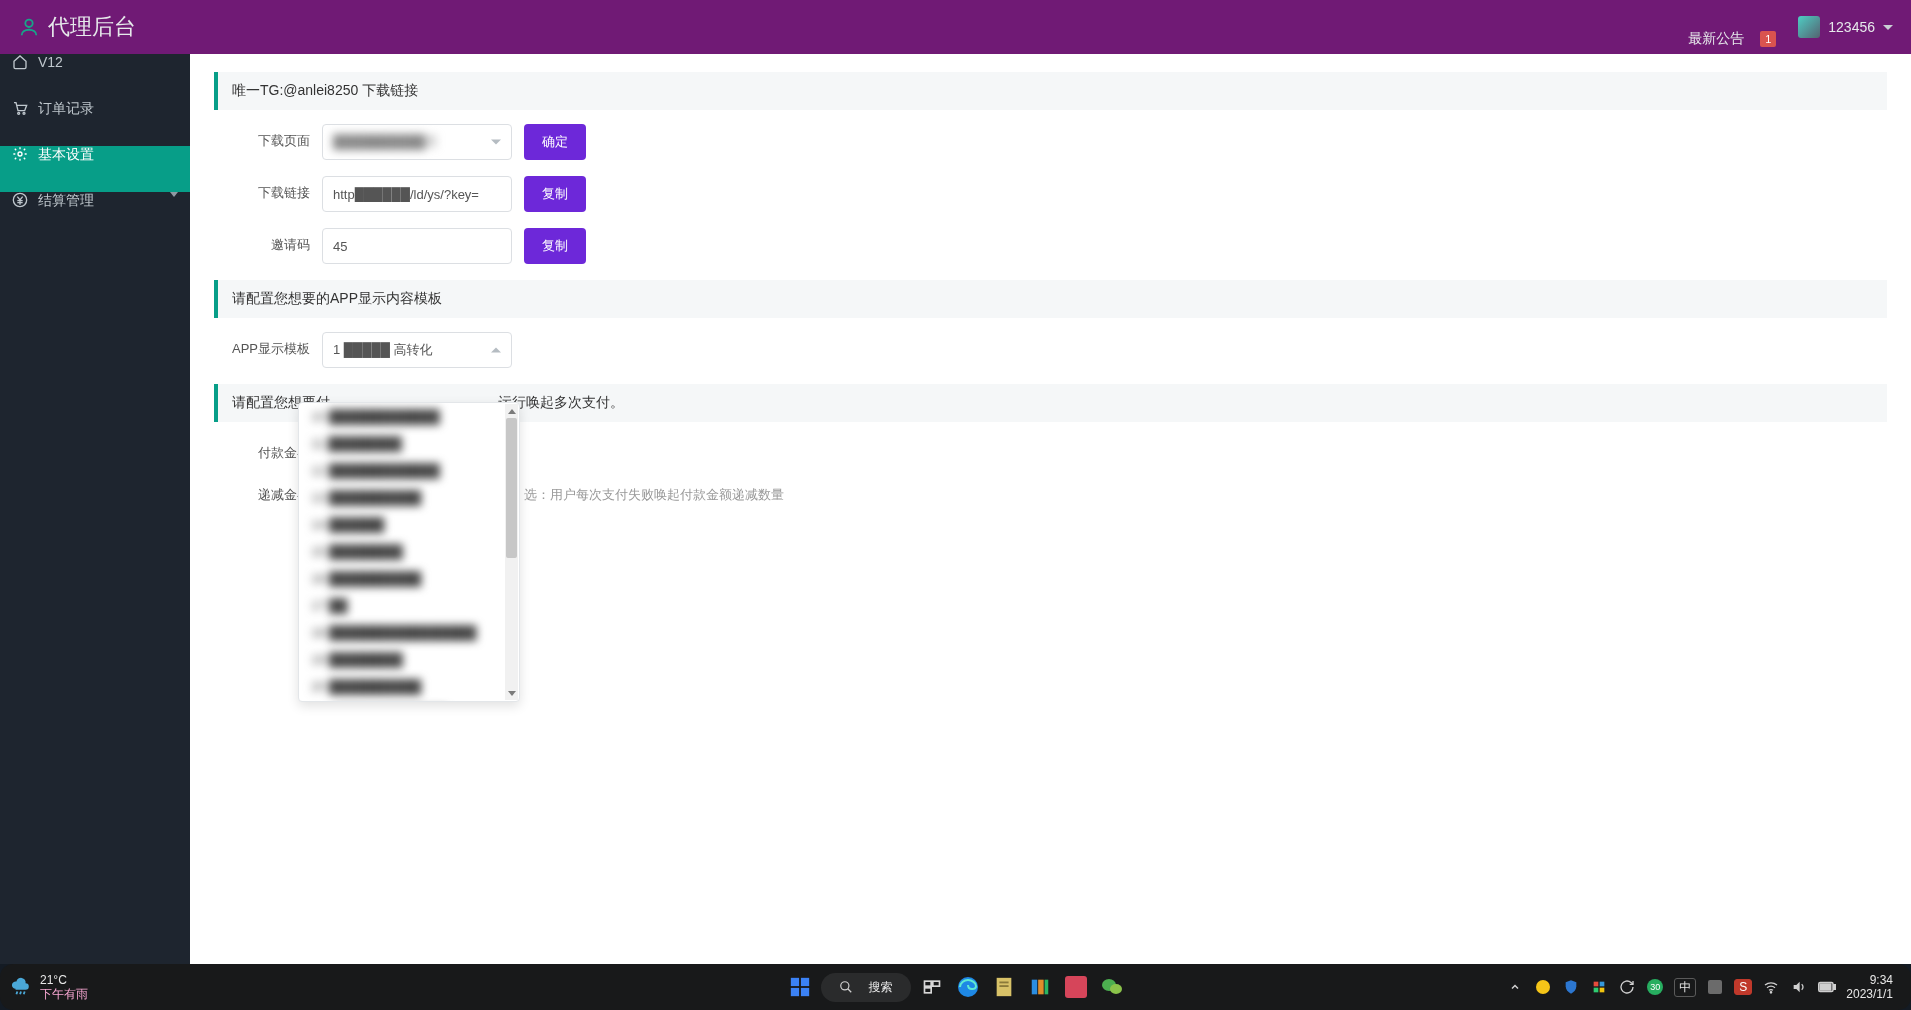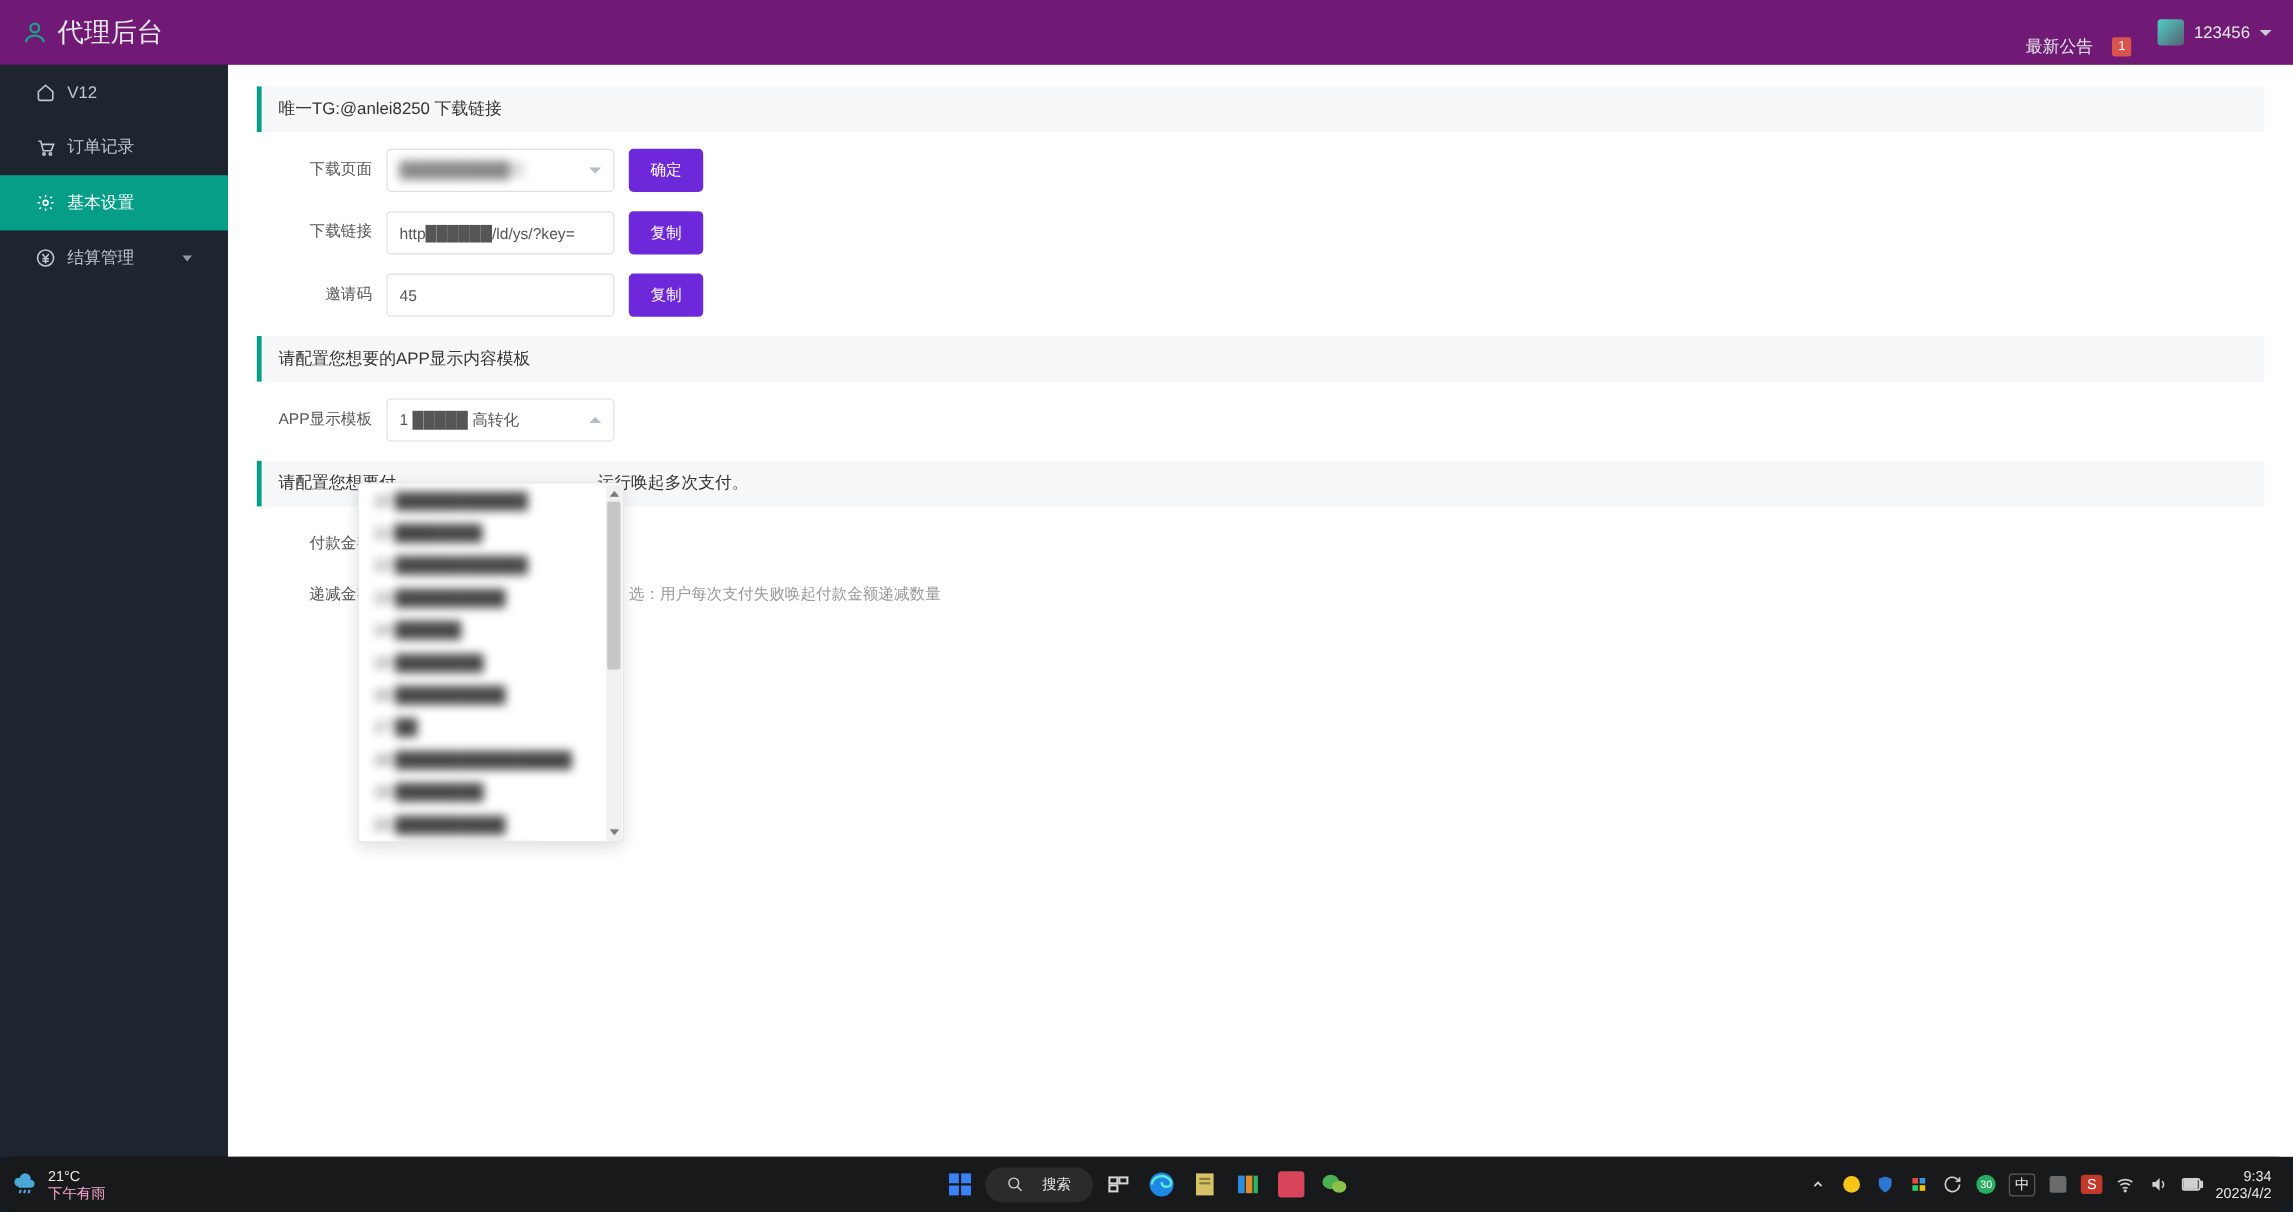--- a/index.html
+++ b/index.html
@@ -22,21 +22,21 @@
 .user-block { display: flex; align-items: center; gap: 8px; font-size: 14px; }
 .avatar { width: 22px; height: 22px; border-radius: 3px; background: linear-gradient(135deg,#4ecdc4,#556270); }
 .caret-down { width: 0; height: 0; border-left: 5px solid transparent; border-right: 5px solid transparent; border-top: 5px solid #c9cfd4; }
 
 
 .sidebar {
   position: absolute; top: 54px; left: 0; width: 190px; bottom: 0;
   background: #1e252f; color: #bfc7cd; font-size: 14px;
 }
 .side-item {
-  display: flex; align-items: center; gap: 10px; padding: 0 30px;
+  display: flex; align-items: flex-start; gap: 10px; padding: 0 12px;
   height: 46px; cursor: pointer;
 }
 .side-item.active { background: #079e88; color: #fff; }
 .side-item svg { width: 16px; height: 16px; flex: none; }
 .side-item .exp-caret { margin-left: auto; width:0;height:0;border-left:4px solid transparent;border-right:4px solid transparent;border-top:5px solid #8f9aa3; }
 
 
 .main {
   position: absolute; top: 54px; left: 190px; right: 0; bottom: 0;
   background: #fff; padding: 18px 24px; color: #333; font-size: 14px;
@@ -363,16 +363,16 @@
       </div>
     <div class="tray-icon">
         <svg width="18" height="12" viewBox="0 0 24 14" fill="none" stroke="#d0d0d0" stroke-width="2">
           <rect x="1" y="1" width="19" height="12" rx="2"></rect>
           <rect x="21" y="4" width="2" height="6" fill="#d0d0d0"></rect>
           <rect x="3" y="3" width="14" height="8" fill="#d0d0d0"></rect>
         </svg>
       </div>
     <div class="clock">
       <div>9:34</div>
-      <div>2023/4/2</div>
+      <div>2023/1/1</div>
     </div>
   </div>
 </div>
 
 </body></html>

